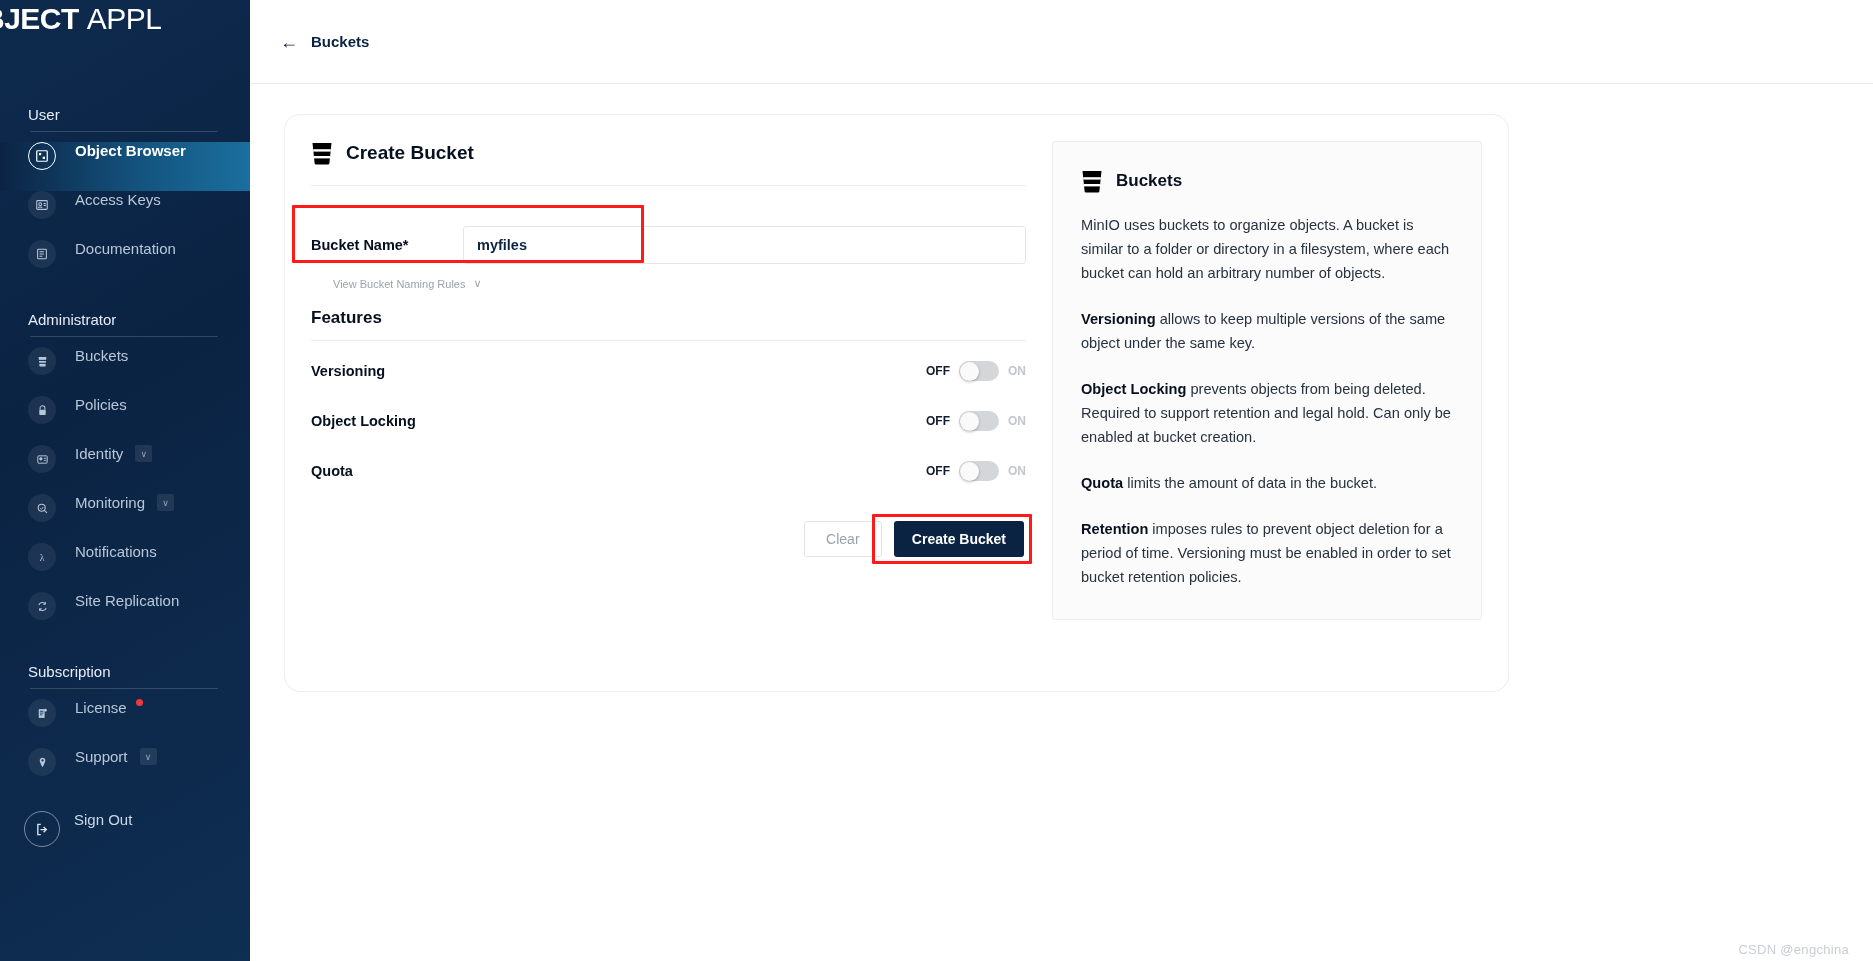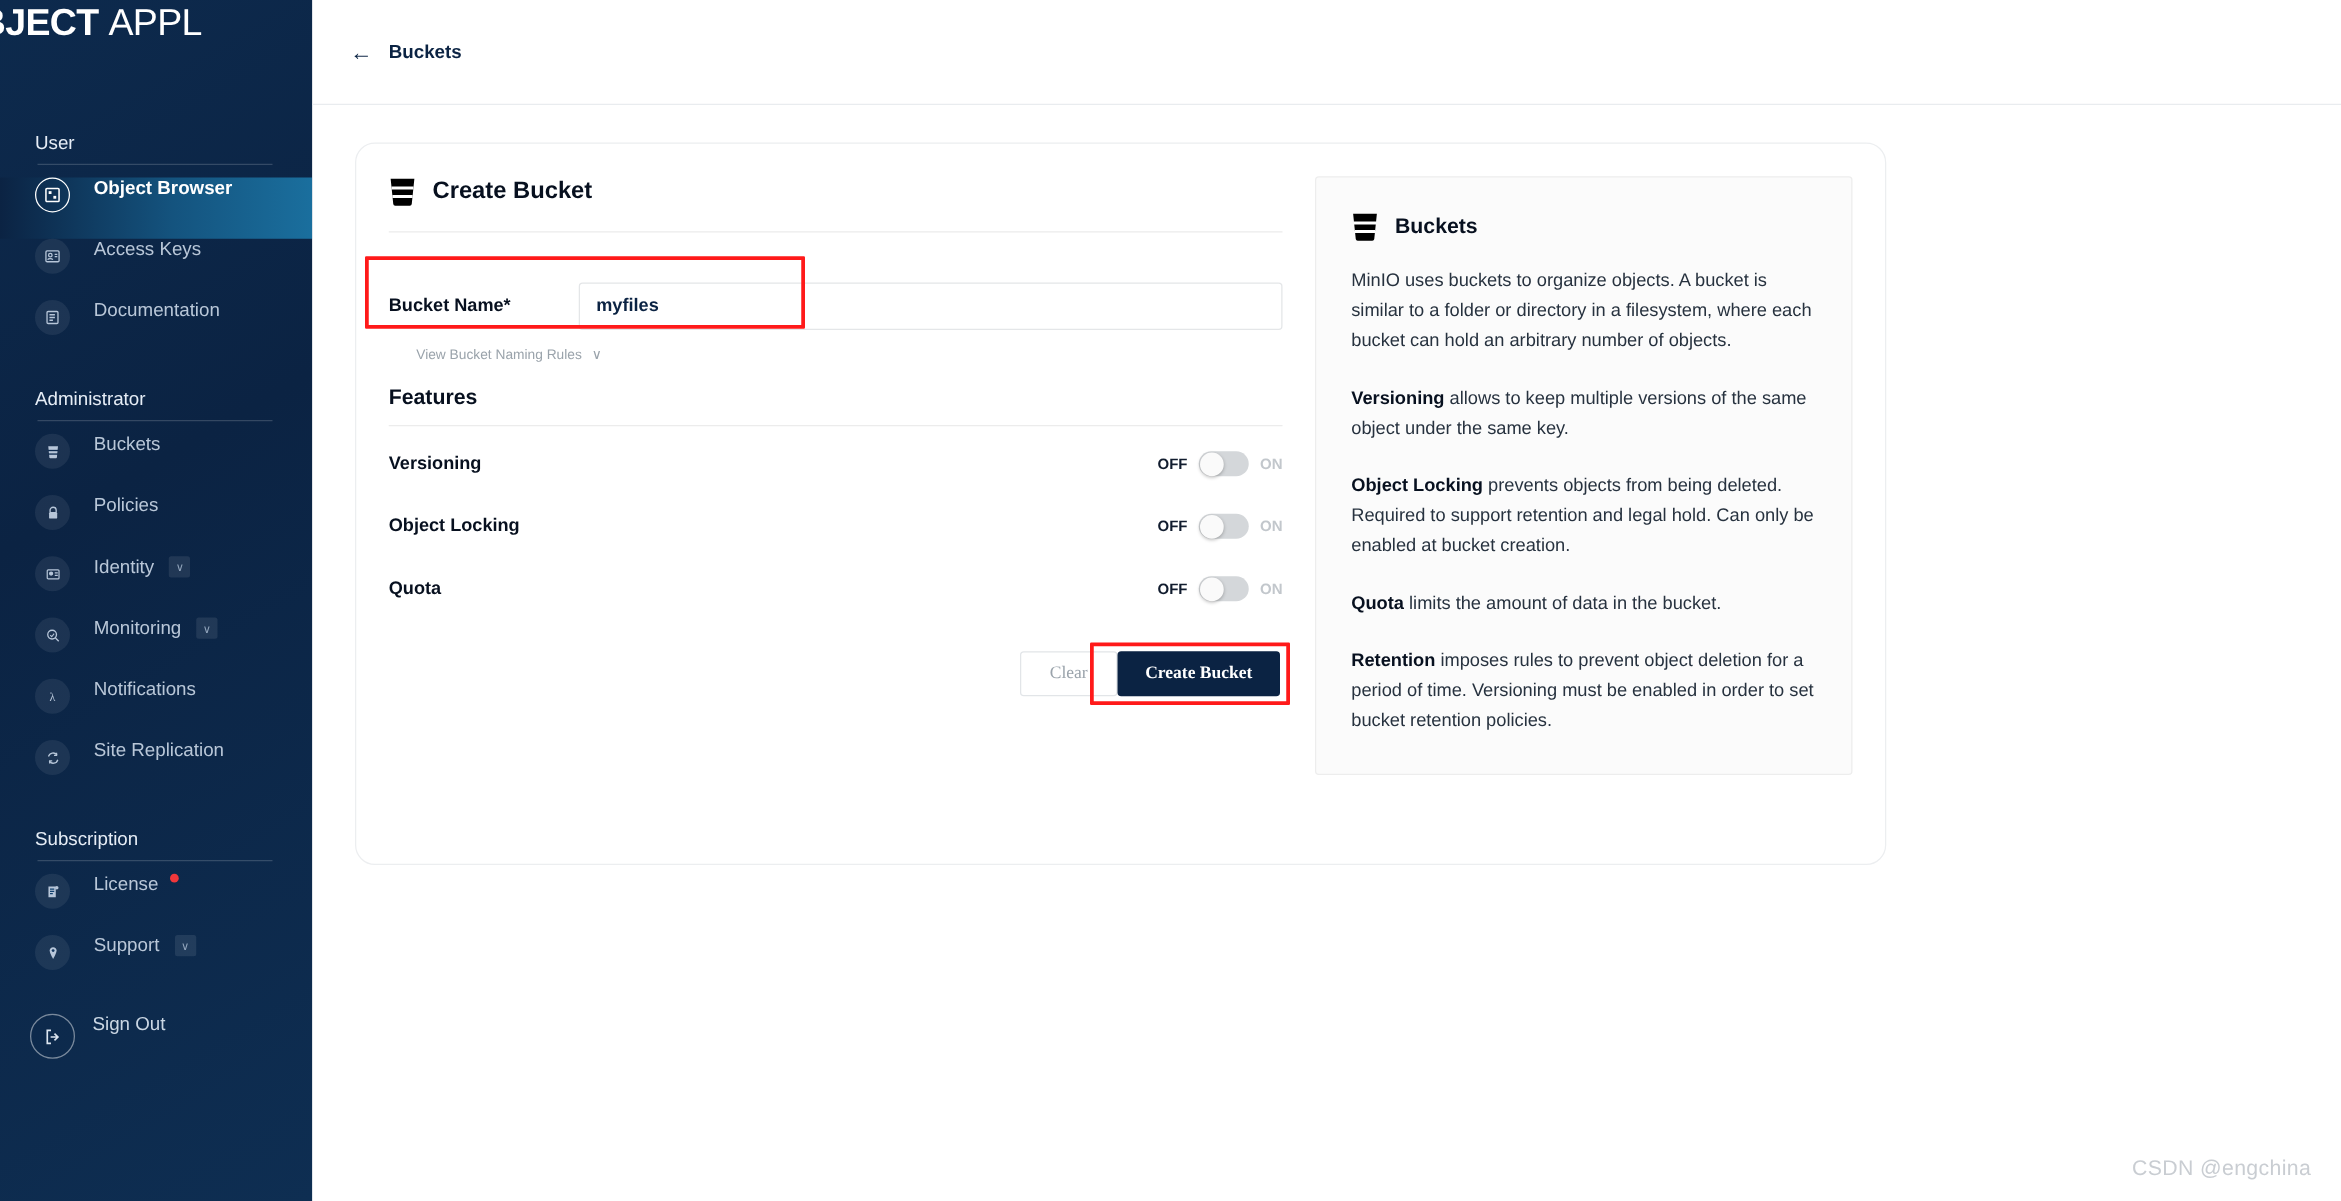--- a/index.html
+++ b/index.html
@@ -165,21 +165,21 @@
     position: relative; cursor: pointer;
   }
   .switch .knob {
     width: 19px; height: 19px; border-radius: 50%; background: #fafafa;
     position: absolute; top: 0.5px; left: 1px;
     box-shadow: 0 1px 3px rgba(0,0,0,0.28);
   }
 
   .actions {
     display: flex; justify-content: flex-end; align-items: center;
-    gap: 0; margin-top: 30px; padding-right: 2px; position: relative; font-family: Liberation Serif, serif;
+    gap: 12px; margin-top: 30px; padding-right: 2px; position: relative;
   }
   .btn-clear {
     width: 78px; height: 36px; border: 1px solid #e2e5e8; border-radius: 3px;
     background: #fff; color: #9aa3ab; font-size: 14px; cursor: pointer;
     font-family: inherit;
   }
   .btn-create {
     min-width: 130px; height: 36px; border: none; border-radius: 3px;
     background: #0b2343; color: #fff; font-size: 14px; font-weight: bold;
     cursor: pointer; padding: 0 18px; font-family: inherit;
@@ -200,22 +200,22 @@
   .info-head { display: flex; align-items: center; gap: 13px; margin-bottom: 20px; }
   .info-head .ttl { font-size: 17px; font-weight: bold; color: #07101f; }
   .info-p {
     font-size: 14.6px; line-height: 24px; color: #27323f;
     margin-bottom: 22px;
   }
   .info-p:last-child { margin-bottom: 0; }
   .info-p b { font-weight: bold; color: #07101f; }
 
   .watermark {
-    position: absolute; right: 24px; bottom: 16px;
-    font-size: 17px; color: #c9cdd2; letter-spacing: 0.3px;
+    position: absolute; right: 24px; bottom: 4px;
+    font-size: 13px; color: #c9cdd2; letter-spacing: 0.3px;
   }
 </style>
 </head>
 <body>
 
 <div class="app">
 
   <aside class="sidebar">
 
     <div class="logo-block">

